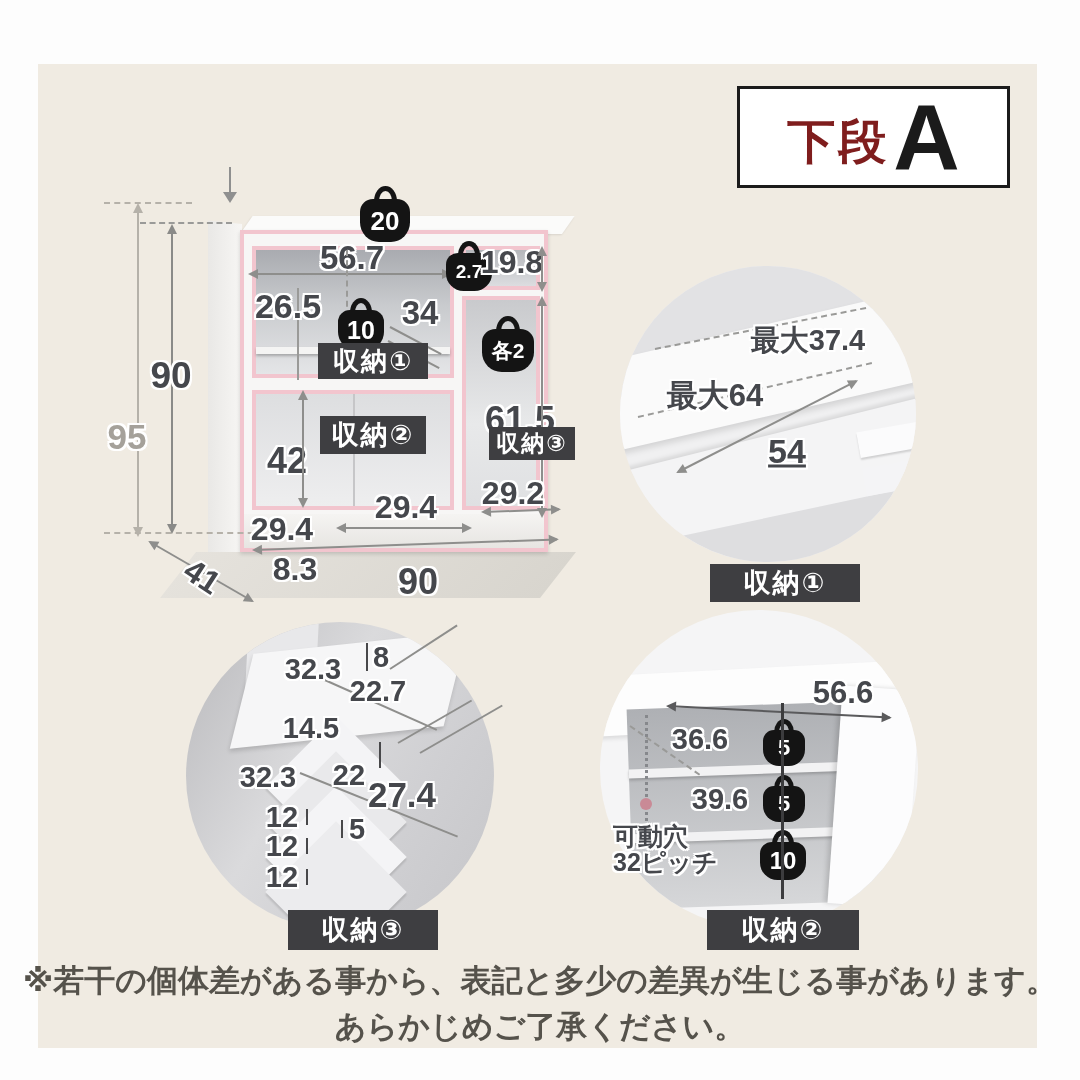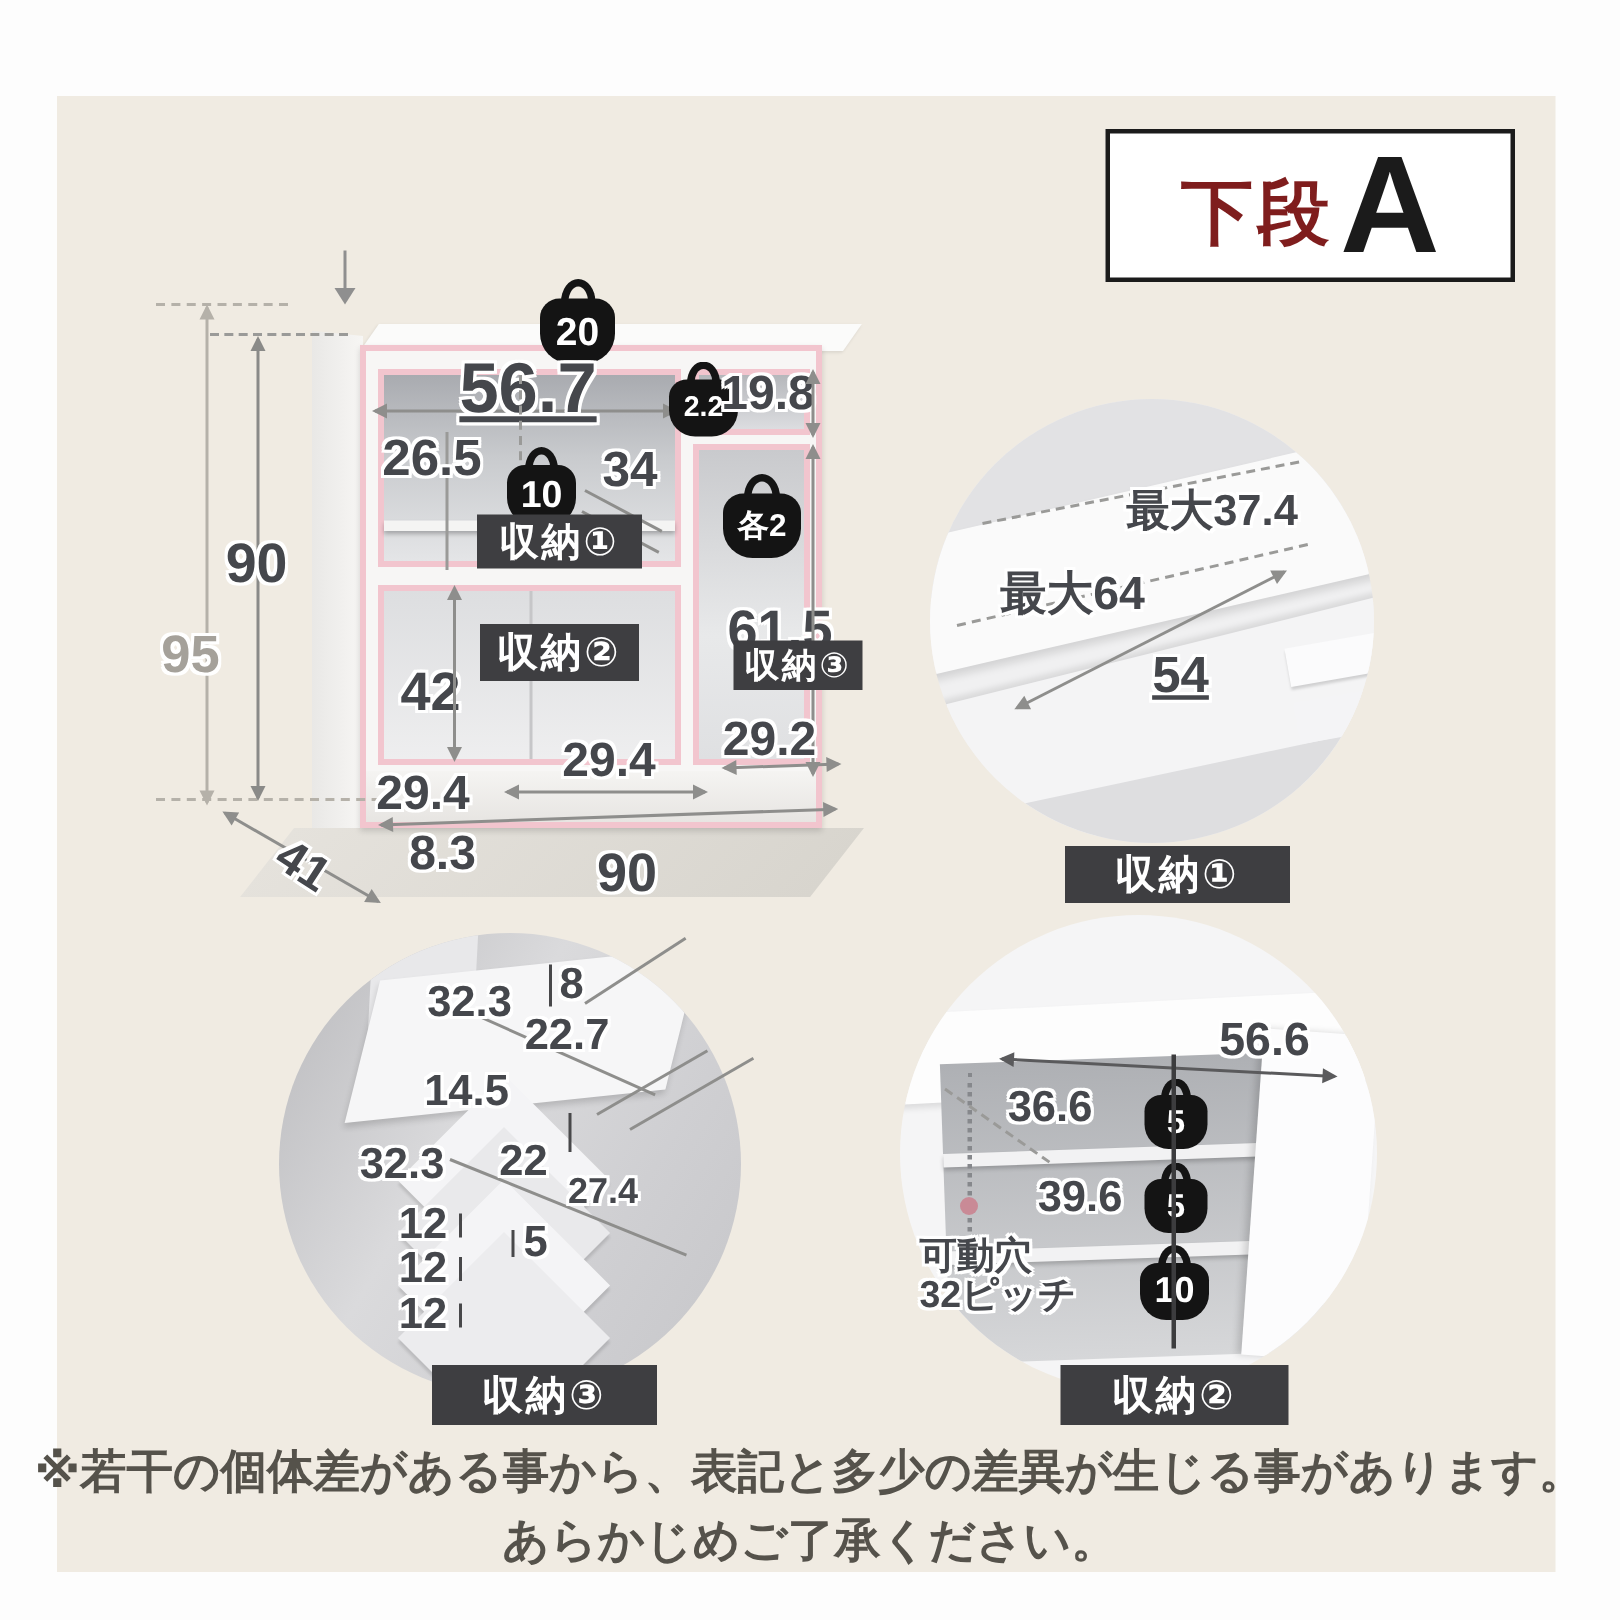--- a/index.html
+++ b/index.html
@@ -146,36 +146,36 @@
   <div class="ln-v arv" style="left:171px;top:226px;height:306px;background:#8a8a88;color:#8a8a88;"></div>
   <span class="dim dim-light" style="left:127px;top:437px;font-size:35px;">95</span>
   <span class="dim" style="left:171px;top:376px;font-size:37px;">90</span>
 
   <div class="weight" style="left:360px;top:186px;width:50px;height:56px;">
     <span class="w-handle"></span>
     <span class="w-body" style="font-size:26px;">20</span>
   </div>
 
   <div class="ln ar" style="left:250px;top:273px;width:200px;"></div>
-  <span class="dim" style="left:352px;top:258px;font-size:47px;text-decoration:underline;">56.7</span>
+  <span class="dim" style="left:352px;top:258px;font-size:33px;">56.7</span>
   <div class="ln-vdash" style="left:346px;top:250px;height:128px;"></div>
   <div class="ln-v" style="left:297px;top:288px;height:92px;background:#9a9a98;"></div>
   <span class="dim" style="left:288px;top:306px;font-size:34px;">26.5</span>
   <span class="dim" style="left:420px;top:313px;font-size:33px;">34</span>
   <div class="ln" style="left:390px;top:326px;width:58px;transform:rotate(28deg);"></div>
   <div class="ln" style="left:388px;top:340px;width:58px;transform:rotate(28deg);"></div>
   <div class="weight" style="left:338px;top:298px;width:46px;height:52px;">
     <span class="w-handle"></span>
     <span class="w-body" style="font-size:25px;">10</span>
   </div>
   <div class="caption" style="left:318px;top:343px;width:110px;height:36px;font-size:26px;">収納①</div>
 
   <div class="weight" style="left:446px;top:241px;width:46px;height:50px;">
     <span class="w-handle"></span>
-    <span class="w-body" style="font-size:19px;">2.2</span>
+    <span class="w-body" style="font-size:19px;">2.7</span>
   </div>
   <span class="dim" style="left:512px;top:262px;font-size:32px;">19.8</span>
   <div class="ln-v arv" style="left:541px;top:248px;height:42px;"></div>
   <div class="weight" style="left:482px;top:316px;width:52px;height:56px;">
     <span class="w-handle"></span>
     <span class="w-body" style="font-size:21px;">各2</span>
   </div>
   <span class="dim" style="left:520px;top:420px;font-size:36px;">61.5</span>
   <div class="ln-v arv" style="left:541px;top:298px;height:218px;"></div>
   <div class="caption" style="left:489px;top:427px;width:86px;height:33px;font-size:23px;">収納③</div>
@@ -229,21 +229,21 @@
   <div class="tick" style="left:341px;top:820px;height:18px;"></div>
   <div class="tick" style="left:306px;top:809px;height:16px;"></div>
   <div class="tick" style="left:306px;top:838px;height:16px;"></div>
   <div class="tick" style="left:306px;top:869px;height:16px;"></div>
   <span class="dim" style="left:313px;top:669px;font-size:29px;">32.3</span>
   <span class="dim" style="left:381px;top:657px;font-size:29px;">8</span>
   <span class="dim" style="left:378px;top:691px;font-size:29px;">22.7</span>
   <span class="dim" style="left:311px;top:728px;font-size:29px;">14.5</span>
   <span class="dim" style="left:268px;top:777px;font-size:29px;">32.3</span>
   <span class="dim" style="left:349px;top:775px;font-size:29px;">22</span>
-  <span class="dim" style="left:402px;top:795px;font-size:24px;">27.4</span>
+  <span class="dim" style="left:402px;top:795px;font-size:35px;">27.4</span>
   <span class="dim" style="left:282px;top:817px;font-size:29px;">12</span>
   <span class="dim" style="left:357px;top:829px;font-size:29px;">5</span>
   <span class="dim" style="left:282px;top:846px;font-size:29px;">12</span>
   <span class="dim" style="left:282px;top:877px;font-size:29px;">12</span>
   <div class="caption" style="left:288px;top:910px;width:150px;height:40px;font-size:27px;">収納③</div>
 
   <div class="circle" id="circle2">
     <div class="c2-top"></div>
     <div class="c2-body">
       <div class="c2-shelf" style="top:60px;"></div>

